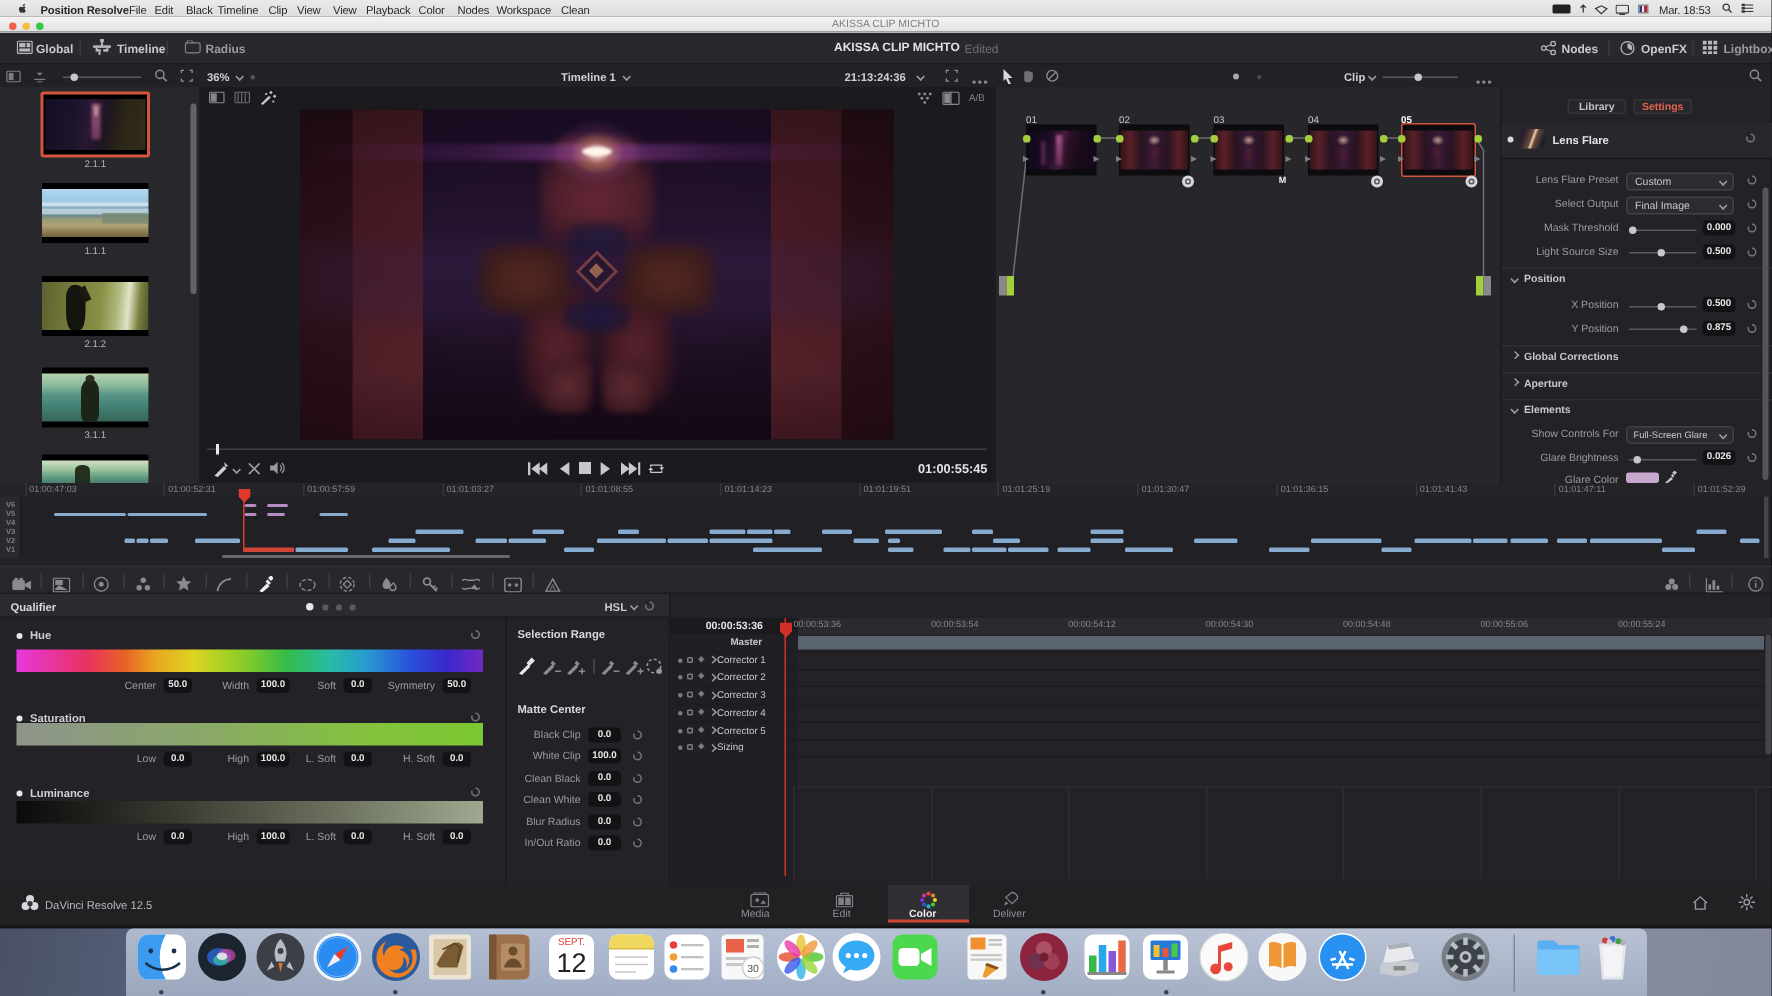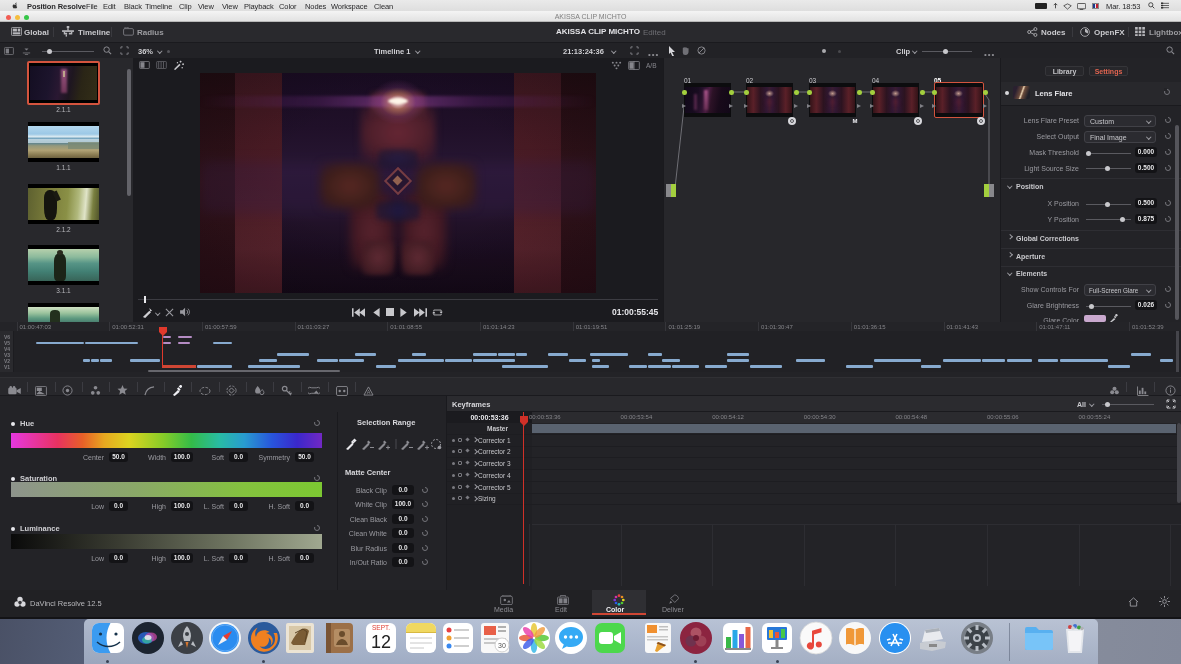--- a/index.html
+++ b/index.html
@@ -679,20 +679,30 @@
       <span class="abs" style="left:1154px;top:4px;width:1px;height:10px;background:#3c3c42;"></span>
       <span class="abs" style="left:1165px;top:4px;"><svg width="11" height="11" viewBox="0 0 12 12">
           <circle cx="6" cy="6" r="5" fill="none" stroke="#8a8a90"></circle>
           <path stroke="#8a8a90" d="M6 5v3.5M6 3v1.2"></path>
         </svg></span>
     </div>
 <div class="abs" style="left:159px;top:322px;width:8px;height:9px;"><svg width="8" height="9">
         <path d="M0 0h8v5L4 9 0 5z" fill="#e0392c"></path>
       </svg></div>
 <div id="qualifier" class="abs">
+ <div class="phead">
+        <span class="abs" style="left:7px;top:4px;color:#d8d8dc;font-size:7.5px;font-weight:bold;">Qualifier</span>
+  <span class="abs" style="left:204px;top:6px;width:5px;height:5px;border-radius:50%;background:#e8e8ec;"></span>
+  <span class="abs" style="left:215px;top:7px;width:3.5px;height:3.5px;border-radius:50%;background:#5a5a60;"></span>
+  <span class="abs" style="left:224px;top:7px;width:3.5px;height:3.5px;border-radius:50%;background:#5a5a60;"></span>
+  <span class="abs" style="left:233px;top:7px;width:3.5px;height:3.5px;border-radius:50%;background:#5a5a60;"></span>
+  <span class="abs" style="left:403px;top:4px;color:#c8c8cc;font-size:7.5px;font-weight:bold;">HSL</span>
+  <span class="chev" style="left:421px;top:6px;"></span>
+  <span class="rst" style="left:430px;top:5px;"></span>
+ </div>
  <span class="abs" style="left:11px;top:26px;width:4px;height:4px;border-radius:50%;background:#e8e8ec;"></span>
  <span class="abs" style="left:20px;top:23px;color:#d0d0d4;font-size:7.5px;font-weight:bold;">Hue</span>
  <span class="rst" style="left:314px;top:24px;"></span>
  <div class="abs" style="left:11px;top:37px;width:311px;height:15px;background:linear-gradient(90deg,#e638e0 0%,#e83260 15%,#e86028 23%,#e8a820 30%,#dcd420 38%,#86cc28 49%,#34bc48 58%,#28bca4 67%,#289cd0 75%,#2854dc 84%,#3a28cc 92%,#7228c4 100%);"></div>
  <span class="slabel" style="left:44px;top:58px;width:60px;">Center</span>
       <div class="vbox" style="left:109px;top:56px;width:19px;height:10px;font-size:6.5px;line-height:10px;">50.0</div>
  <span class="slabel" style="left:106px;top:58px;width:60px;">Width</span>
       <div class="vbox" style="left:171px;top:56px;width:22px;height:10px;font-size:6.5px;line-height:10px;">100.0</div>
  <span class="slabel" style="left:164px;top:58px;width:60px;">Soft</span>
       <div class="vbox" style="left:229px;top:56px;width:19px;height:10px;font-size:6.5px;line-height:10px;">0.0</div>
@@ -716,21 +726,21 @@
  <div class="abs" style="left:11px;top:138px;width:311px;height:15px;background:linear-gradient(90deg,#0a0a0a 0%,#3a3c32 35%,#6e7460 70%,#a0a890 100%);"></div>
  <span class="slabel" style="left:44px;top:159px;width:60px;">Low</span>
       <div class="vbox" style="left:109px;top:157px;width:19px;height:10px;font-size:6.5px;line-height:10px;">0.0</div>
  <span class="slabel" style="left:106px;top:159px;width:60px;">High</span>
       <div class="vbox" style="left:171px;top:157px;width:22px;height:10px;font-size:6.5px;line-height:10px;">100.0</div>
  <span class="slabel" style="left:164px;top:159px;width:60px;">L. Soft</span>
       <div class="vbox" style="left:229px;top:157px;width:19px;height:10px;font-size:6.5px;line-height:10px;">0.0</div>
  <span class="slabel" style="left:230px;top:159px;width:60px;">H. Soft</span>
       <div class="vbox" style="left:295px;top:157px;width:19px;height:10px;font-size:6.5px;line-height:10px;">0.0</div>
  <div class="abs" style="left:337px;top:16px;width:1px;height:178px;background:#1a1a1e;"></div>
- <span class="abs" style="left:357px;top:22px;color:#d8d8dc;font-size:7.5px;font-weight:bold;">Selection Range</span>
+ <span class="abs" style="left:345px;top:22px;color:#d8d8dc;font-size:7.5px;font-weight:bold;">Selection Range</span>
  <svg class="abs" style="left:345px;top:42px" width="100" height="12" viewBox="0 0 100 12">
   <g>
           <path fill="#e8e8ec" d="M1 11l6-6 1.5 1.5L3 12zM7.5 2.5l2 2L8 6l-2-2z"></path>
           <rect x="8" y="1" width="3" height="3" transform="rotate(45 9.5 2.5)" fill="#e8e8ec"></rect>
         </g>
   <g transform="translate(16,0)">
           <path fill="#8a8a90" d="M1 11l6-6 1.5 1.5L3 12zM7.5 2.5l2 2L8 6l-2-2z"></path>
           <path stroke="#8a8a90" d="M9 9.5h4"></path>
         </g>
   <g transform="translate(32,0)">
@@ -765,32 +775,20 @@
       <div class="vbox" style="left:392px;top:132px;width:22px;height:10px;font-size:6.5px;line-height:10px;">0.0</div>
       <span class="rst" style="left:422px;top:134px;"></span>
  <span class="slabel" style="left:327px;top:149px;width:60px;">Blur Radius</span>
       <div class="vbox" style="left:392px;top:147px;width:22px;height:10px;font-size:6.5px;line-height:10px;">0.0</div>
       <span class="rst" style="left:422px;top:149px;"></span>
  <span class="slabel" style="left:327px;top:163px;width:60px;">In/Out Ratio</span>
       <div class="vbox" style="left:392px;top:161px;width:22px;height:10px;font-size:6.5px;line-height:10px;">0.0</div>
       <span class="rst" style="left:422px;top:163px;"></span>
 </div>
 <div id="keyframes" class="abs">
- <div class="phead">
-        <span class="abs" style="left:5px;top:4px;color:#d8d8dc;font-size:7.5px;font-weight:bold;">Keyframes</span>
-  <span class="abs" style="left:630px;top:4.5px;color:#c8c8cc;font-size:7px;font-weight:bold;">All</span>
-  <span class="chev" style="left:643px;top:6px;"></span>
-  <div class="sline" style="left:655px;top:8px;width:52px;"></div>
-        <span class="sdot" style="left:658px;top:8px;"></span>
-  <svg class="abs" style="left:719px;top:3px" width="10" height="10" viewBox="0 0 10 10">
-          <g stroke="#c8c8cc" fill="none">
-            <path d="M3.5 1H1v2.5M6.5 1H9v2.5M9 6.5V9H6.5M1 6.5V9h3.5M3 3l-1.5-1.5M7 3l1.5-1.5M7 7l1.5 1.5M3 7L1.5 8.5"></path>
-          </g>
-        </svg>
- </div>
  <div class="abs" style="left:0;top:16px;width:85px;height:11px;background:#1b1b1f;color:#e8e8ec;font-size:7px;font-weight:bold;text-align:center;line-height:11px;">00:00:53:36</div>
  <div class="abs" style="left:85px;top:16px;width:650px;height:11px;background:#2b2b2f;" id="kfruler">
         <span class="abs" style="left:-3px;top:2px;color:#85858a;font-size:6px;">00:00:53:36</span>
         <span class="abs" style="left:88.6px;top:2px;color:#85858a;font-size:6px;">00:00:53:54</span>
         <span class="abs" style="left:180.2px;top:2px;color:#85858a;font-size:6px;">00:00:54:12</span>
         <span class="abs" style="left:271.79999999999995px;top:2px;color:#85858a;font-size:6px;">00:00:54:30</span>
         <span class="abs" style="left:363.4px;top:2px;color:#85858a;font-size:6px;">00:00:54:48</span>
         <span class="abs" style="left:455px;top:2px;color:#85858a;font-size:6px;">00:00:55:06</span>
         <span class="abs" style="left:546.5999999999999px;top:2px;color:#85858a;font-size:6px;">00:00:55:24</span>
       </div>

